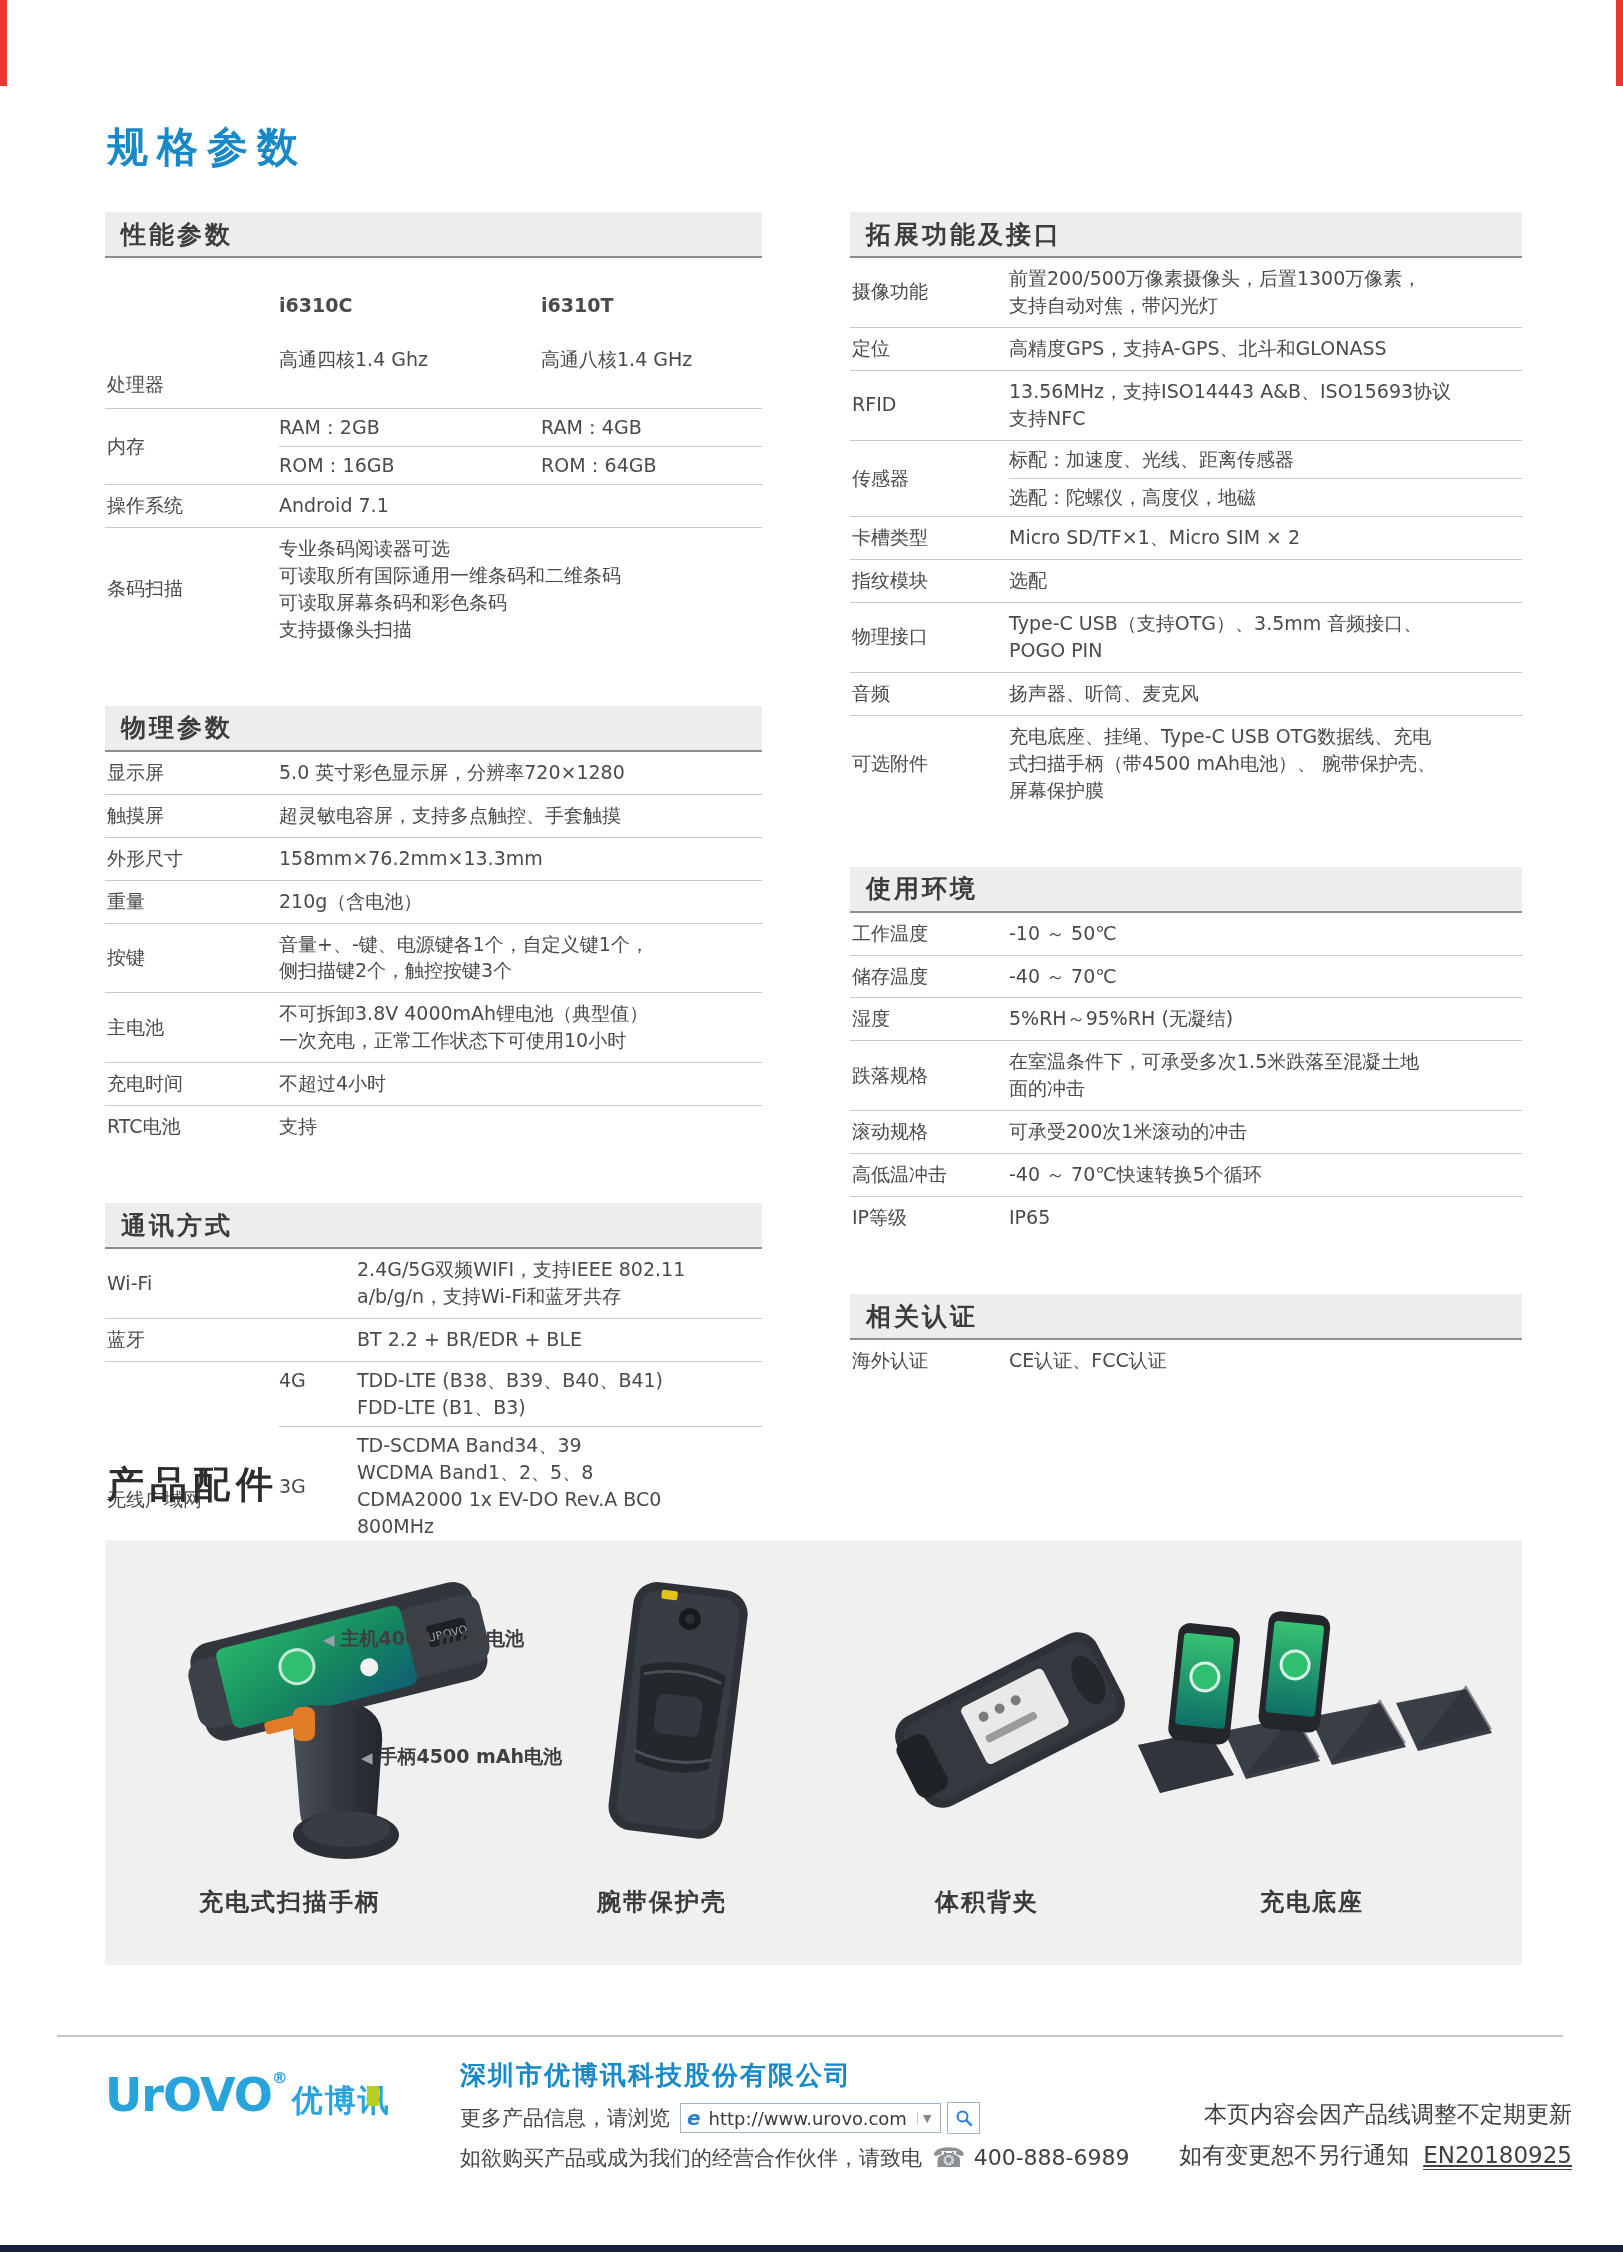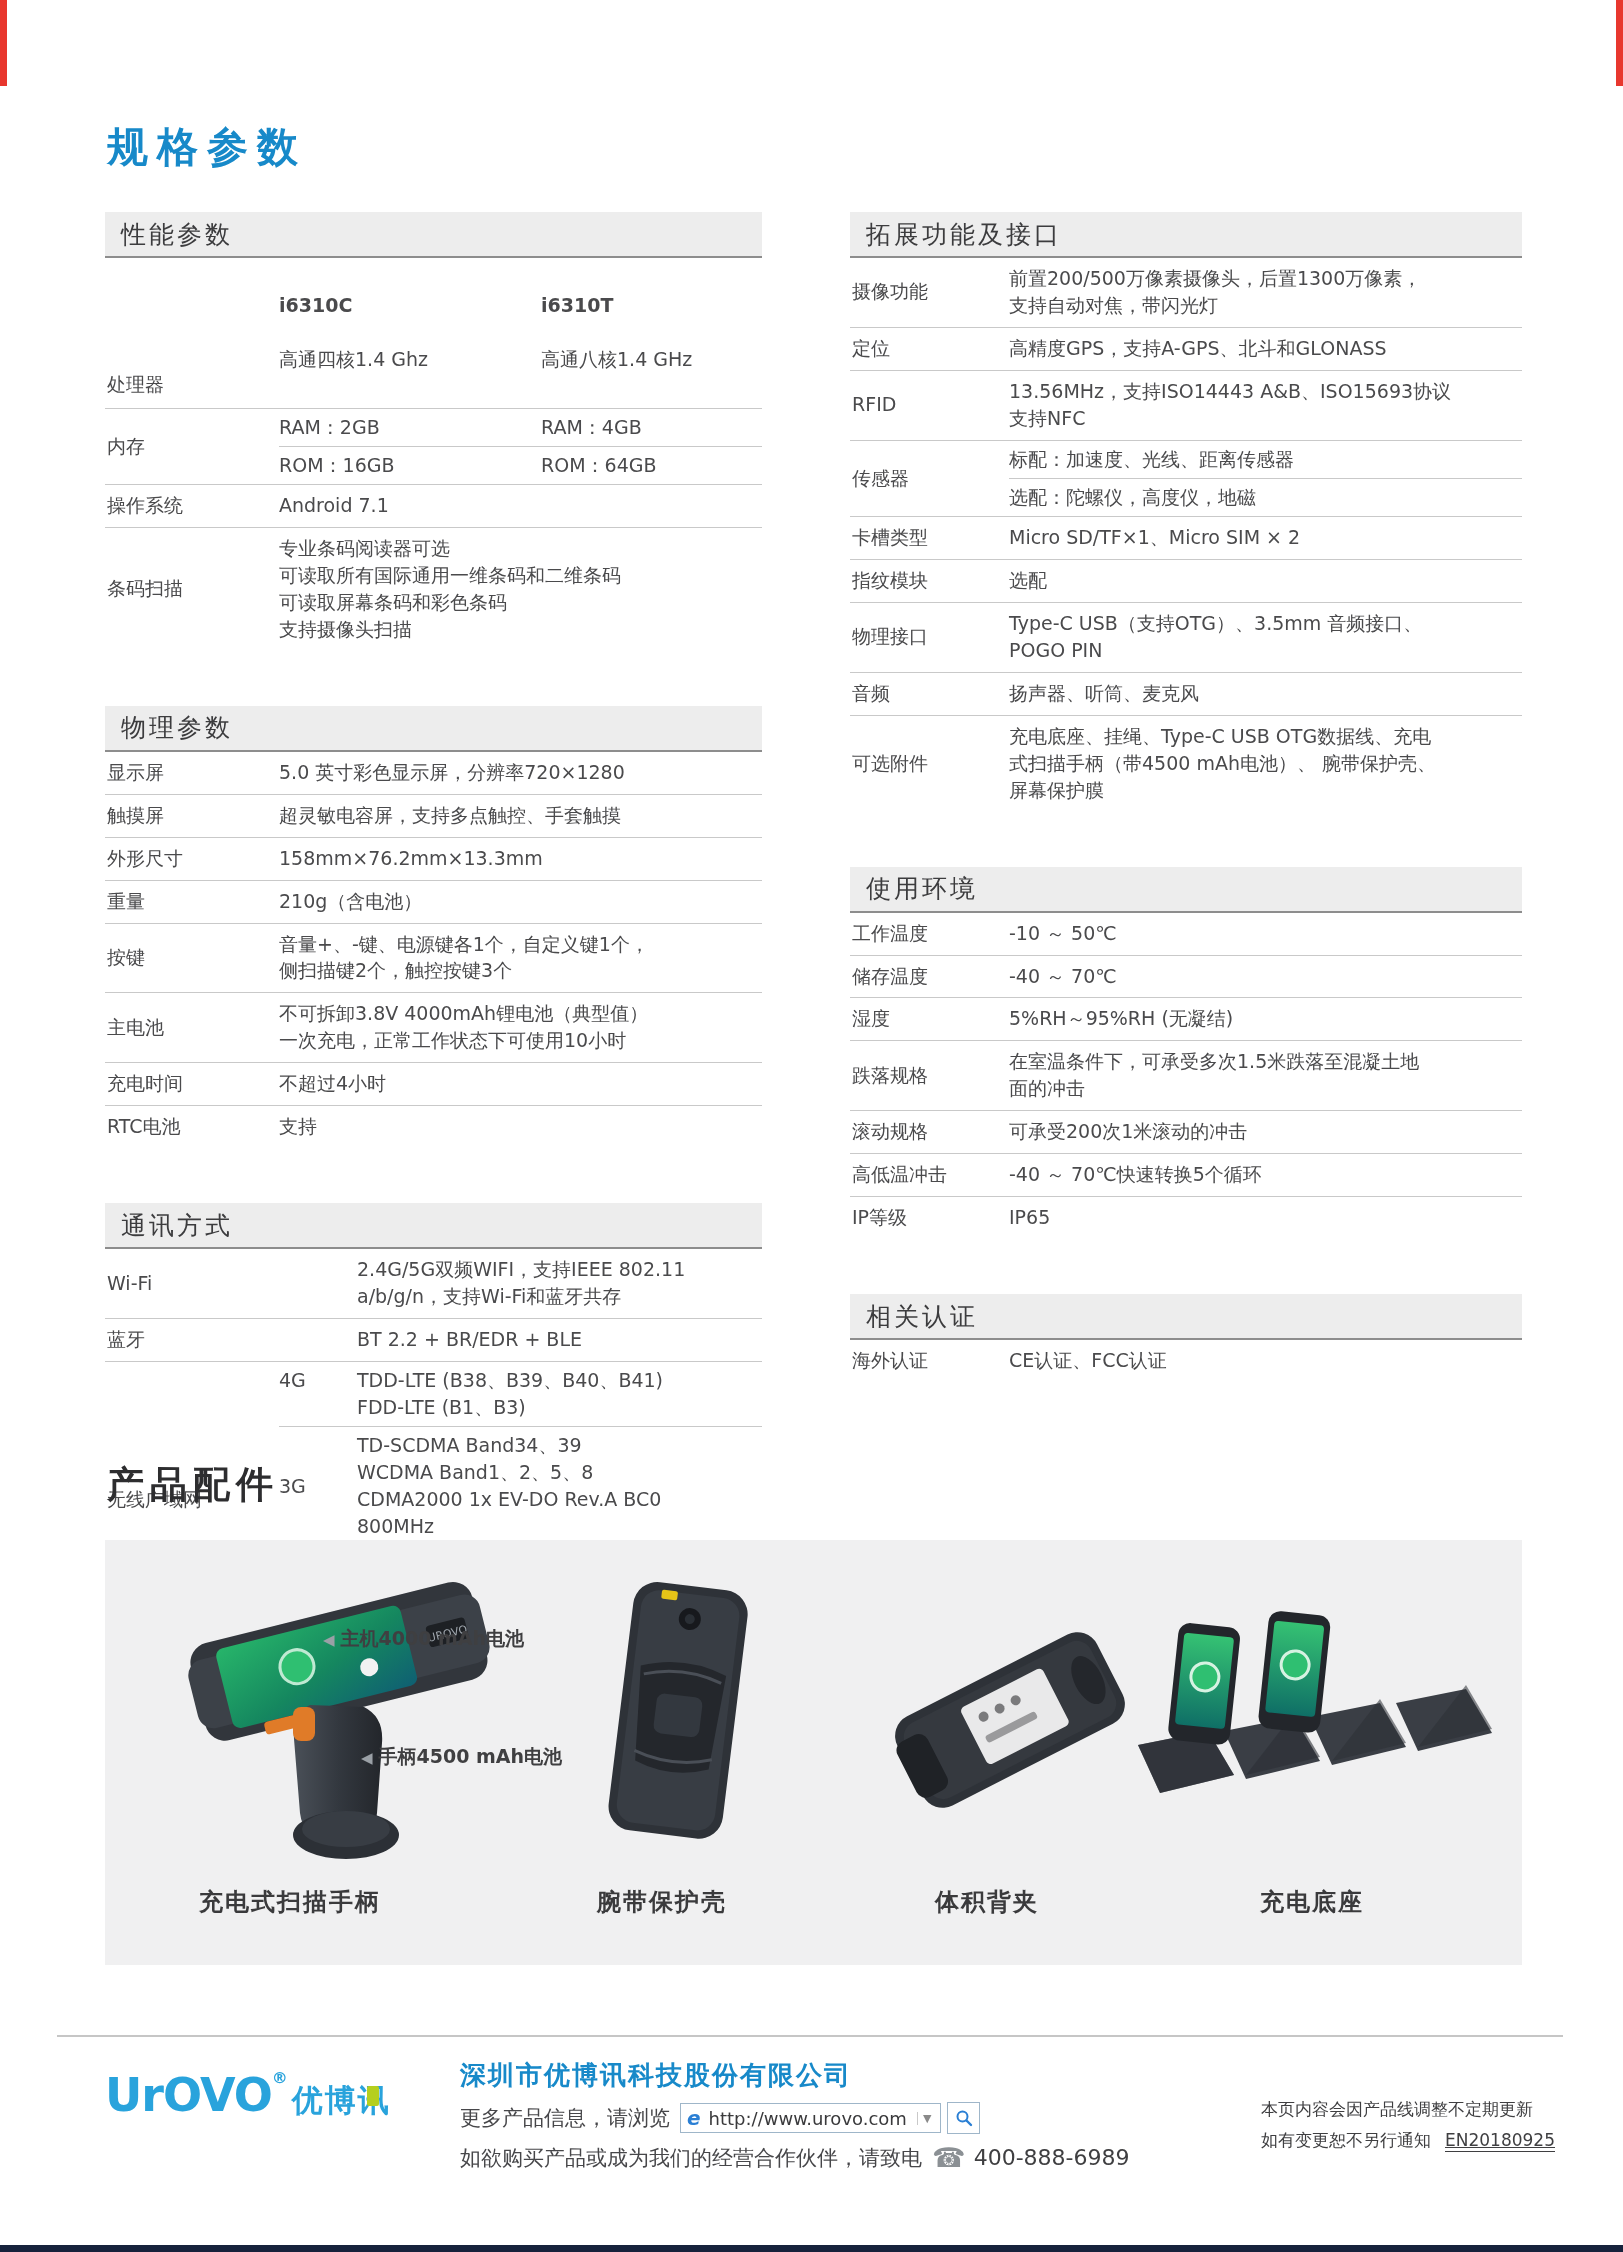--- a/index.html
+++ b/index.html
@@ -19,21 +19,21 @@
   }
 
   .col{position:absolute;top:212px;}
   .col-left{left:105px;width:657px;}
   .col-right{left:850px;width:672px;}
 
   .sec{margin-bottom:55px;}
   .sec-hd{
     height:46px;background:#ededed;border-bottom:2px solid #8d8d8d;
     display:flex;align-items:center;padding-left:16px;box-sizing:border-box;
-    font-size:25px;font-weight:normal;color:#3c3c3e;letter-spacing:3px;
+    font-size:25px;font-weight:bold;color:#3c3c3e;letter-spacing:3px;
   }
   .tbl{font-size:19px;line-height:1.42;color:#4a4a4c;}
   .row{display:flex;border-bottom:1px solid #c9c9c9;padding:7px 0 8px;align-items:center;}
   .row.top{align-items:flex-start;}
   .lbl{width:172px;flex:none;padding-left:2px;}
   .lbl-r{width:157px;flex:none;padding-left:2px;}
   .val{flex:1;white-space:pre-line;}
   .pv{width:262px;flex:none;white-space:pre-line;}
   .pv2{flex:1;white-space:pre-line;}
   .model{font-weight:bold;}
@@ -78,21 +78,21 @@
   }
   .ie{font-size:20px;font-weight:bold;font-style:italic;color:#2a7fd4;margin-right:8px;}
   .url{font-size:18px;color:#3a3a3c;}
   .dd{border-left:1px solid #c9c9c9;margin-left:10px;padding:0 5px;color:#8a8a8a;font-size:11px;}
   .search-btn{
     display:inline-flex;align-items:center;justify-content:center;
     width:31px;height:30px;border:1px solid #9fb6c9;background:#fff;margin-left:6px;
   }
   .phone-ico{font-size:27px;color:#8b9094;margin:0 8px 0 10px;}
   .phone-num{font-size:22px;color:#3f3f41;}
-  .notes{position:absolute;right:68px;top:2094px;font-size:17px;color:#3f3f41;line-height:1.8;}
+  .notes{position:absolute;right:51px;top:2094px;text-align:right;font-size:23px;color:#3f3f41;line-height:1.8;}
   .doc-code{margin-left:14px;border-bottom:1px solid #3f3f41;padding-bottom:1px;text-decoration:underline;}
   .bottom-bar{position:absolute;left:0;bottom:0;width:1623px;height:7px;background:#16223c;}
 </style>
 </head>
 <body>
 
 <div class="crop left"></div>
 <div class="crop right"></div>
 
 <div class="page-title">规格参数</div>

